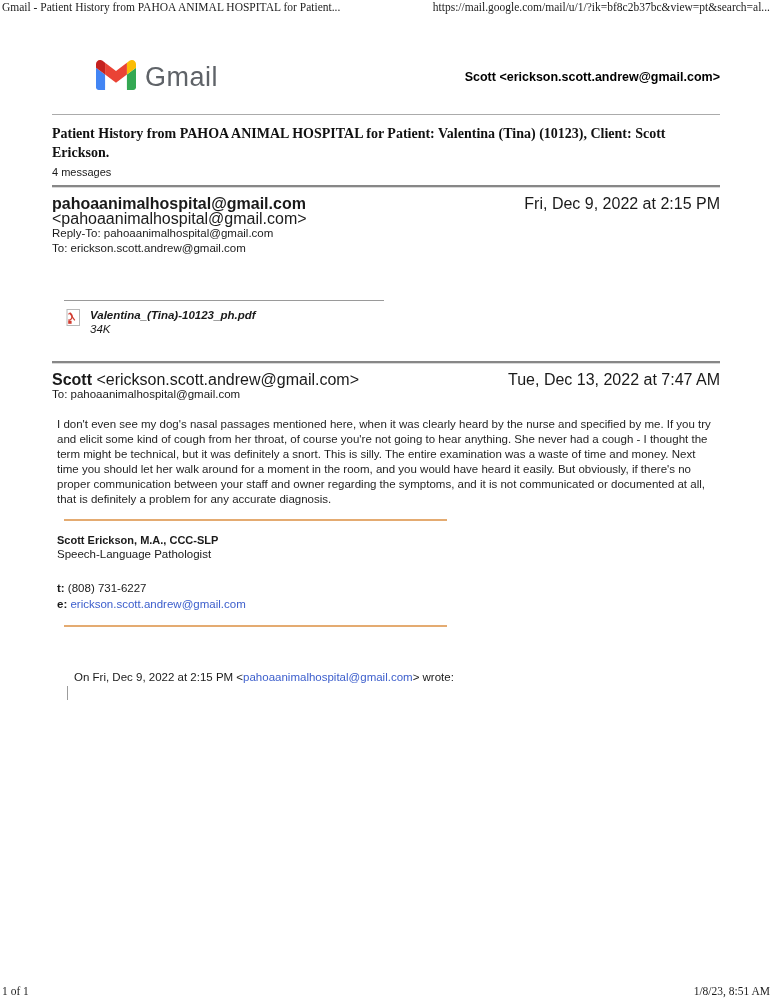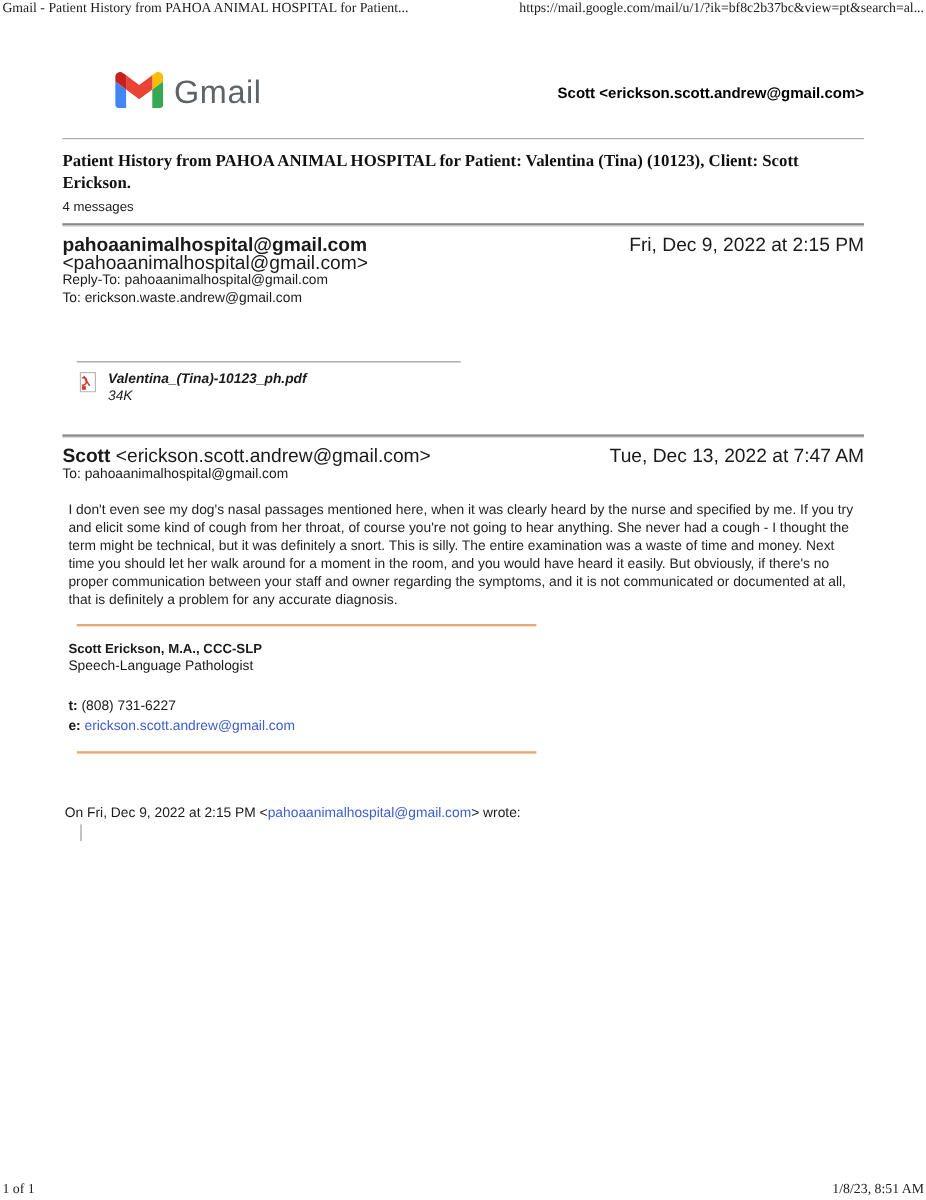--- a/index.html
+++ b/index.html
@@ -64,21 +64,21 @@
     max-width: 657px;
   }
   .sig-divider { border: none; border-top: 2px solid #e4ab71; width: 383px; margin-left: 12px; margin-top: 13px; }
   .signature { margin-left: 5px; }
   .sig-name { margin-top: 13px; font-size: 11px; font-weight: bold; }
   .sig-title { font-size: 11.5px; line-height: 16px; }
   .sig-contact { margin-top: 18px; font-size: 11.5px; line-height: 16px; }
   .sig-label { font-weight: bold; }
   a.link, .link { color: #3c5ecc; text-decoration: none; cursor: pointer; }
 
-  .quote-head { margin-top: 44px; margin-left: 2px; font-size: 11.5px; }
+  .quote-head { margin-top: 44px; margin-left: 22px; font-size: 11.5px; }
   .quote-bar { margin-left: 15px; margin-top: 3px; height: 14px; border-left: 1px solid #9c9c9c; width: 1px; }
 </style>
 </head>
 <body>
 
 <div class="print-bar top">
   <span>Gmail - Patient History from PAHOA ANIMAL HOSPITAL for Patient...</span>
   <span>https://mail.google.com/mail/u/1/?ik=bf8c2b37bc&amp;view=pt&amp;search=al...</span>
 </div>
 
@@ -108,21 +108,21 @@
   <hr class="rule-thick">
 
   <div class="message">
     <div class="msg-head">
       <div class="msg-from">
         <span class="bold">pahoaanimalhospital@gmail.com</span><span> &lt;pahoaanimalhospital@gmail.com&gt;</span>
       </div>
       <div class="msg-date">Fri, Dec 9, 2022 at 2:15 PM</div>
     </div>
     <div class="msg-meta">Reply-To: pahoaanimalhospital@gmail.com</div>
-    <div class="msg-meta">To: erickson.waste.andrew@gmail.com</div>
+    <div class="msg-meta">To: erickson.scott.andrew@gmail.com</div>
 
     <div class="attach-section">
       <hr class="attach-divider">
       <div class="attach-item">
         <span class="attach-icon">
           <svg viewBox="0 0 15 17" aria-hidden="true">
             <rect x="1" y="0.5" width="12.5" height="16" fill="#ffffff" stroke="#b8b8b8" stroke-width="1"></rect>
             <path fill="#d13c30" d="M2.2 4.5c1.6-.9 3.2-.6 4.1.9.9 1.4.6 3.4-.5 4.8-1 1.3-2.4 1.9-3.6 1.2v-1.2c.9.5 1.9.1 2.6-.8.7-1 .9-2.4.3-3.3-.6-.9-1.7-1-2.9-.4z"></path>
             <path fill="#d13c30" d="M4.5 3.2l1.4 3.1 3.4 4.7-1 .8-3.2-4.5-1.8-3.6z"></path>
             <rect x="2.2" y="11.8" width="3.4" height="3" fill="#d13c30"></rect>

